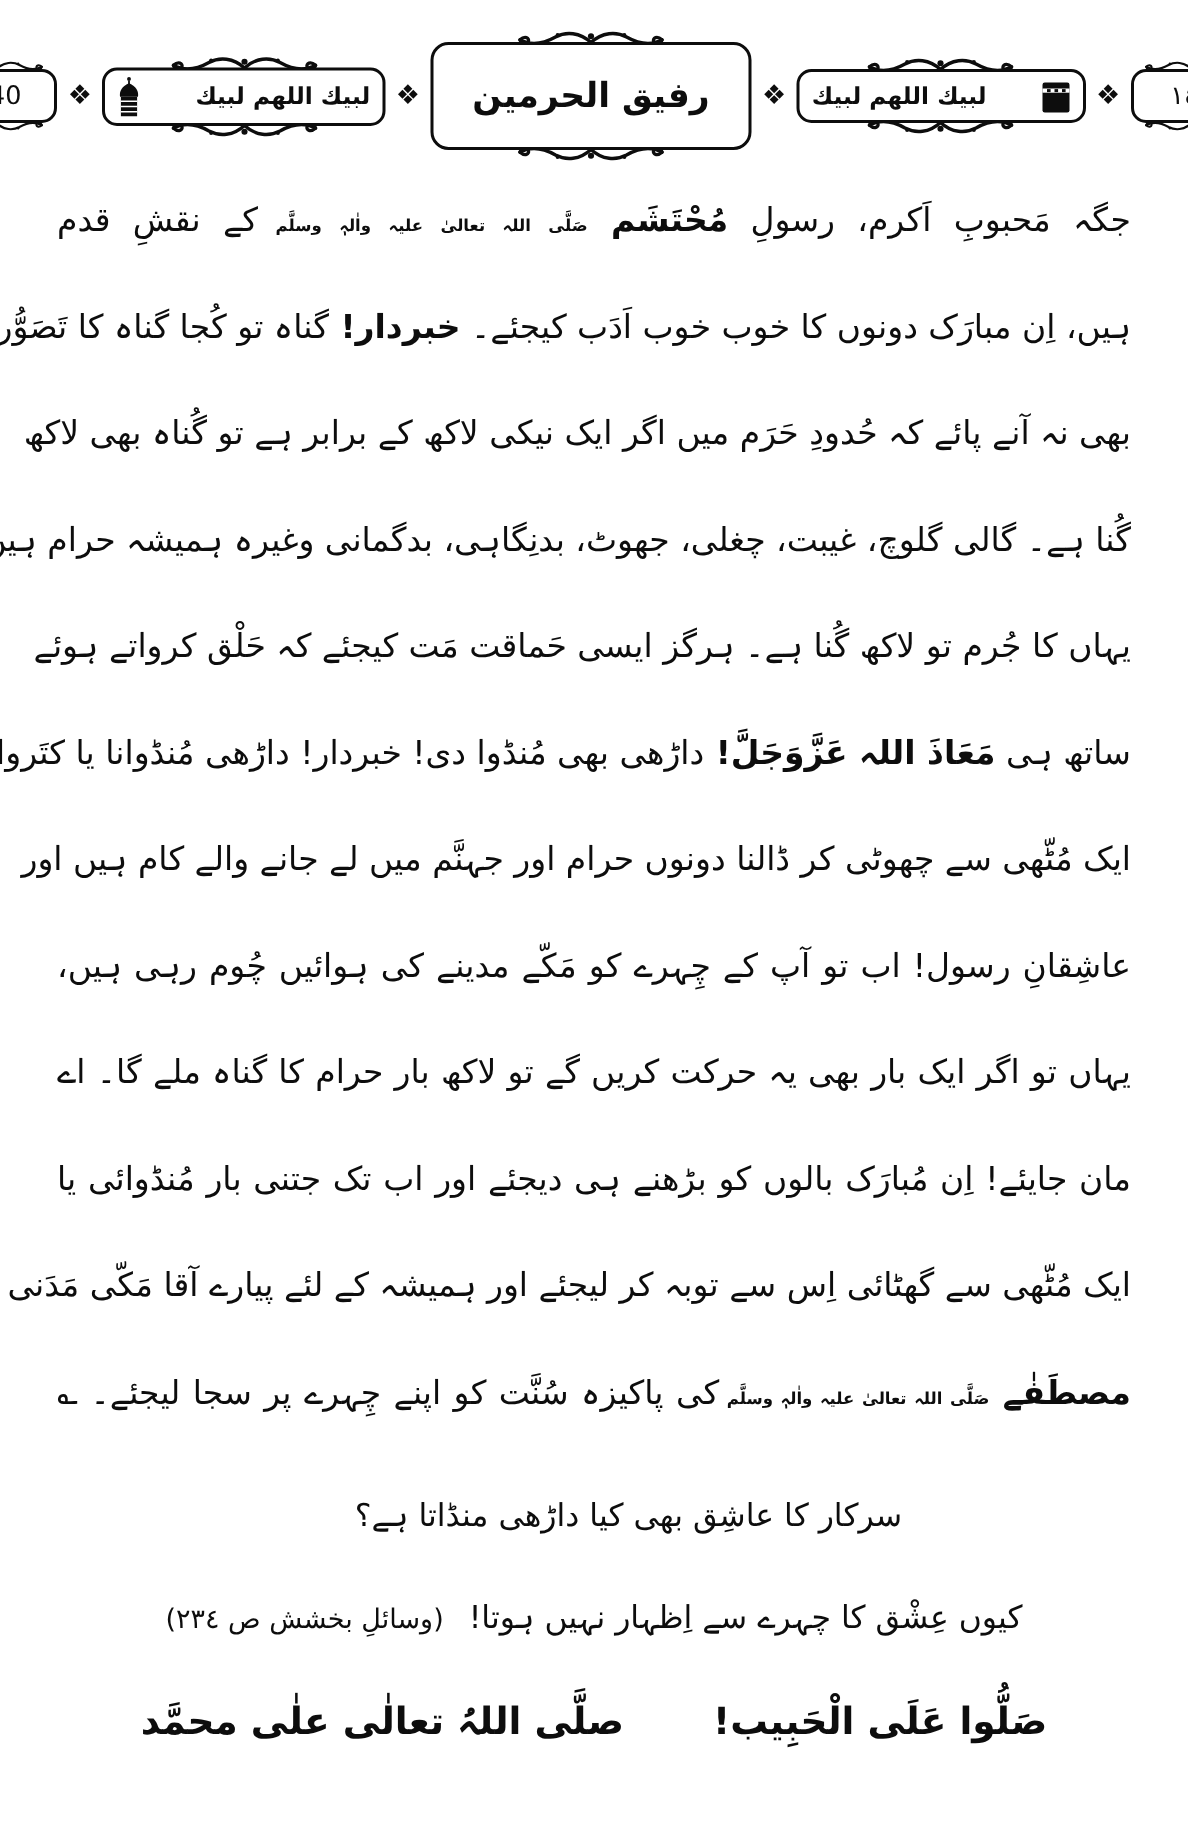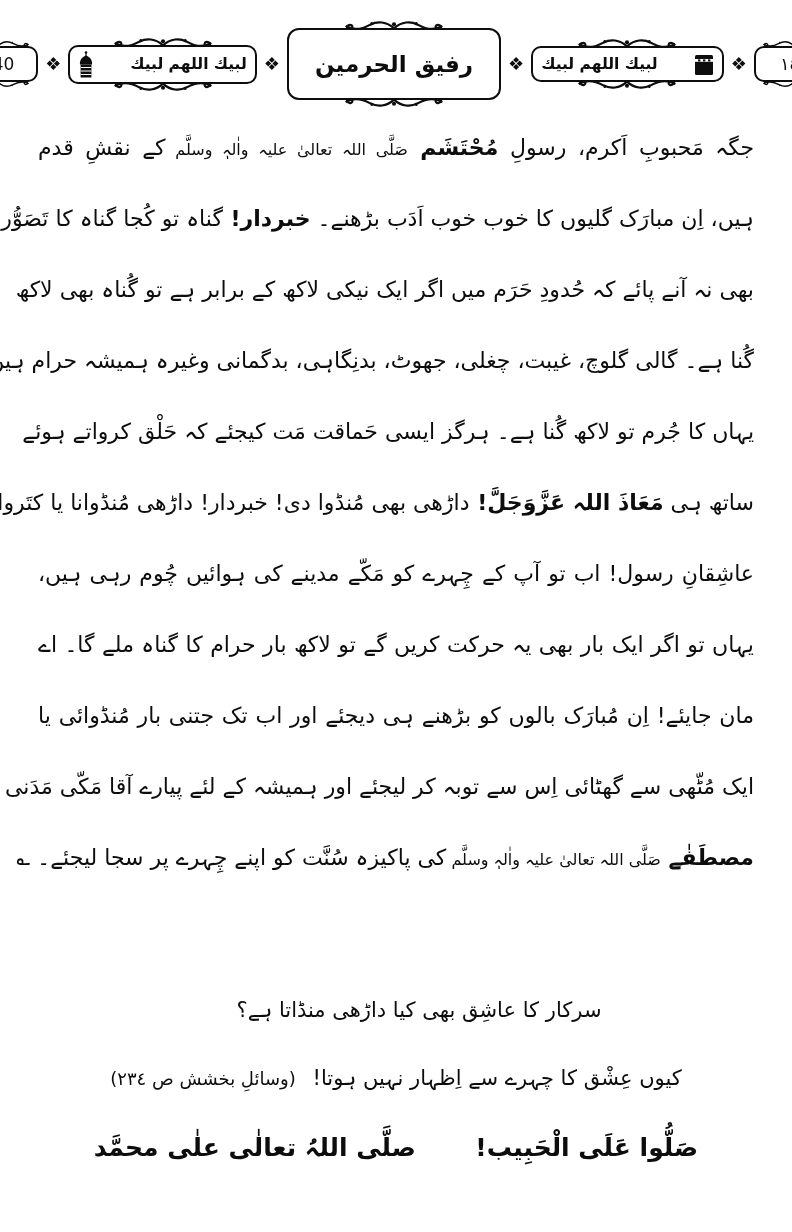--- a/index.html
+++ b/index.html
@@ -29,21 +29,21 @@
   .hicon{display:block;}
   
   .body{position:absolute;top:112px;right:38px;left:38px;direction:rtl;}
   .body-line{
     height:71px;line-height:71px;font-size:22px;
     text-align:justify;text-align-last:justify;-moz-text-align-last:justify;
     white-space:nowrap;
   }
   .seg-n{}
   .seg-b{font-weight:bold;}
-  .seg-h{font-size:16px;font-weight:normal;}
+  .seg-h{font-size:11px;font-weight:bold;}
   .seg-m{font-size:24px;}
   
   .poetry-line1{position:absolute;top:985px;left:0;right:0;height:50px;line-height:50px;
     text-align:center;font-size:21px;direction:rtl;padding-left:46px;}
   .poetry-line2{position:absolute;top:1053px;left:0;right:0;height:50px;line-height:50px;
     text-align:center;font-size:21px;direction:rtl;}
   .poetry-ref{font-size:18px;margin-right:10px;}
   
   .footer{position:absolute;top:1116px;left:0;right:0;height:64px;line-height:64px;
     text-align:center;font-size:25px;font-weight:bold;direction:rtl;}
@@ -145,25 +145,26 @@
       <div class="hbox num" style="direction:ltr">140</div>
       <svg class="flourish bottom" viewBox="0 0 120 14">
           <use href="#flourish-def" xlink:href="#flourish-def"></use>
         </svg>
     </div>
 
   </div>
 
   <div class="body">
       <div class="body-line"><span class="seg-n">جگہ مَحبوبِ اَکرم، رسولِ </span><span class="seg-b">مُحْتَشَم </span><span class="seg-h">صَلَّی اللہ تعالیٰ علیہ واٰلہٖ وسلَّم </span><span class="seg-n">کے نقشِ قدم</span></div>
-      <div class="body-line"><span class="seg-n">ہیں، اِن مبارَک گلیوں کا خوب خوب اَدَب بڑھنے۔ </span><span class="seg-b">خبردار! </span><span class="seg-n">گناہ تو کُجا گناہ کا تَصَوُّر</span></div>
+      <div class="body-line"><span class="seg-n">ہیں، اِن مبارَک دونوں کا خوب خوب اَدَب کیجئے۔ </span><span class="seg-b">خبردار! </span><span class="seg-n">گناہ تو کُجا گناہ کا تَصَوُّر</span></div>
       <div class="body-line"><span class="seg-n">بھی نہ آنے پائے کہ حُدودِ حَرَم میں اگر ایک نیکی لاکھ کے برابر ہے تو گُناہ بھی لاکھ</span></div>
       <div class="body-line"><span class="seg-n">گُنا ہے۔ گالی گلوچ، غیبت، چغلی، جھوٹ، بدنِگاہی، بدگمانی وغیرہ ہمیشہ حرام ہیں مگر</span></div>
       <div class="body-line"><span class="seg-n">یہاں کا جُرم تو لاکھ گُنا ہے۔ ہرگز ایسی حَماقت مَت کیجئے کہ حَلْق کرواتے ہوئے</span></div>
       <div class="body-line"><span class="seg-n">ساتھ ہی </span><span class="seg-b">مَعَاذَ اللہ عَزَّوَجَلَّ! </span><span class="seg-n">داڑھی بھی مُنڈوا دی! خبردار! داڑھی مُنڈوانا یا کتَروا کر</span></div>
+      <div class="body-line"><span class="seg-n">ایک مُٹّھی سے چھوٹی کر ڈالنا دونوں حرام اور جہنَّم میں لے جانے والے کام ہیں اور</span></div>
       <div class="body-line"><span class="seg-n">عاشِقانِ رسول! اب تو آپ کے چِہرے کو مَکّے مدینے کی ہوائیں چُوم رہی ہیں،</span></div>
       <div class="body-line"><span class="seg-n">یہاں تو اگر ایک بار بھی یہ حرکت کریں گے تو لاکھ بار حرام کا گناہ ملے گا۔ اے</span></div>
       <div class="body-line"><span class="seg-n">مان جایئے! اِن مُبارَک بالوں کو بڑھنے ہی دیجئے اور اب تک جتنی بار مُنڈوائی یا</span></div>
       <div class="body-line"><span class="seg-n">ایک مُٹّھی سے گھٹائی اِس سے توبہ کر لیجئے اور ہمیشہ کے لئے پیارے آقا مَکّی مَدَنی</span></div>
       <div class="body-line"><span class="seg-b">مصطَفٰے </span><span class="seg-h">صَلَّی اللہ تعالیٰ علیہ واٰلہٖ وسلَّم </span><span class="seg-n">کی پاکیزہ سُنَّت کو اپنے چِہرے پر سجا لیجئے۔ </span><span class="seg-m">؎</span></div>
     </div>
 
   <div class="poetry-line1">سرکار کا عاشِق بھی کیا داڑھی منڈاتا ہے؟</div>
   <div class="poetry-line2">
     <span>کیوں عِشْق کا چہرے سے اِظہار نہیں ہوتا!</span>

